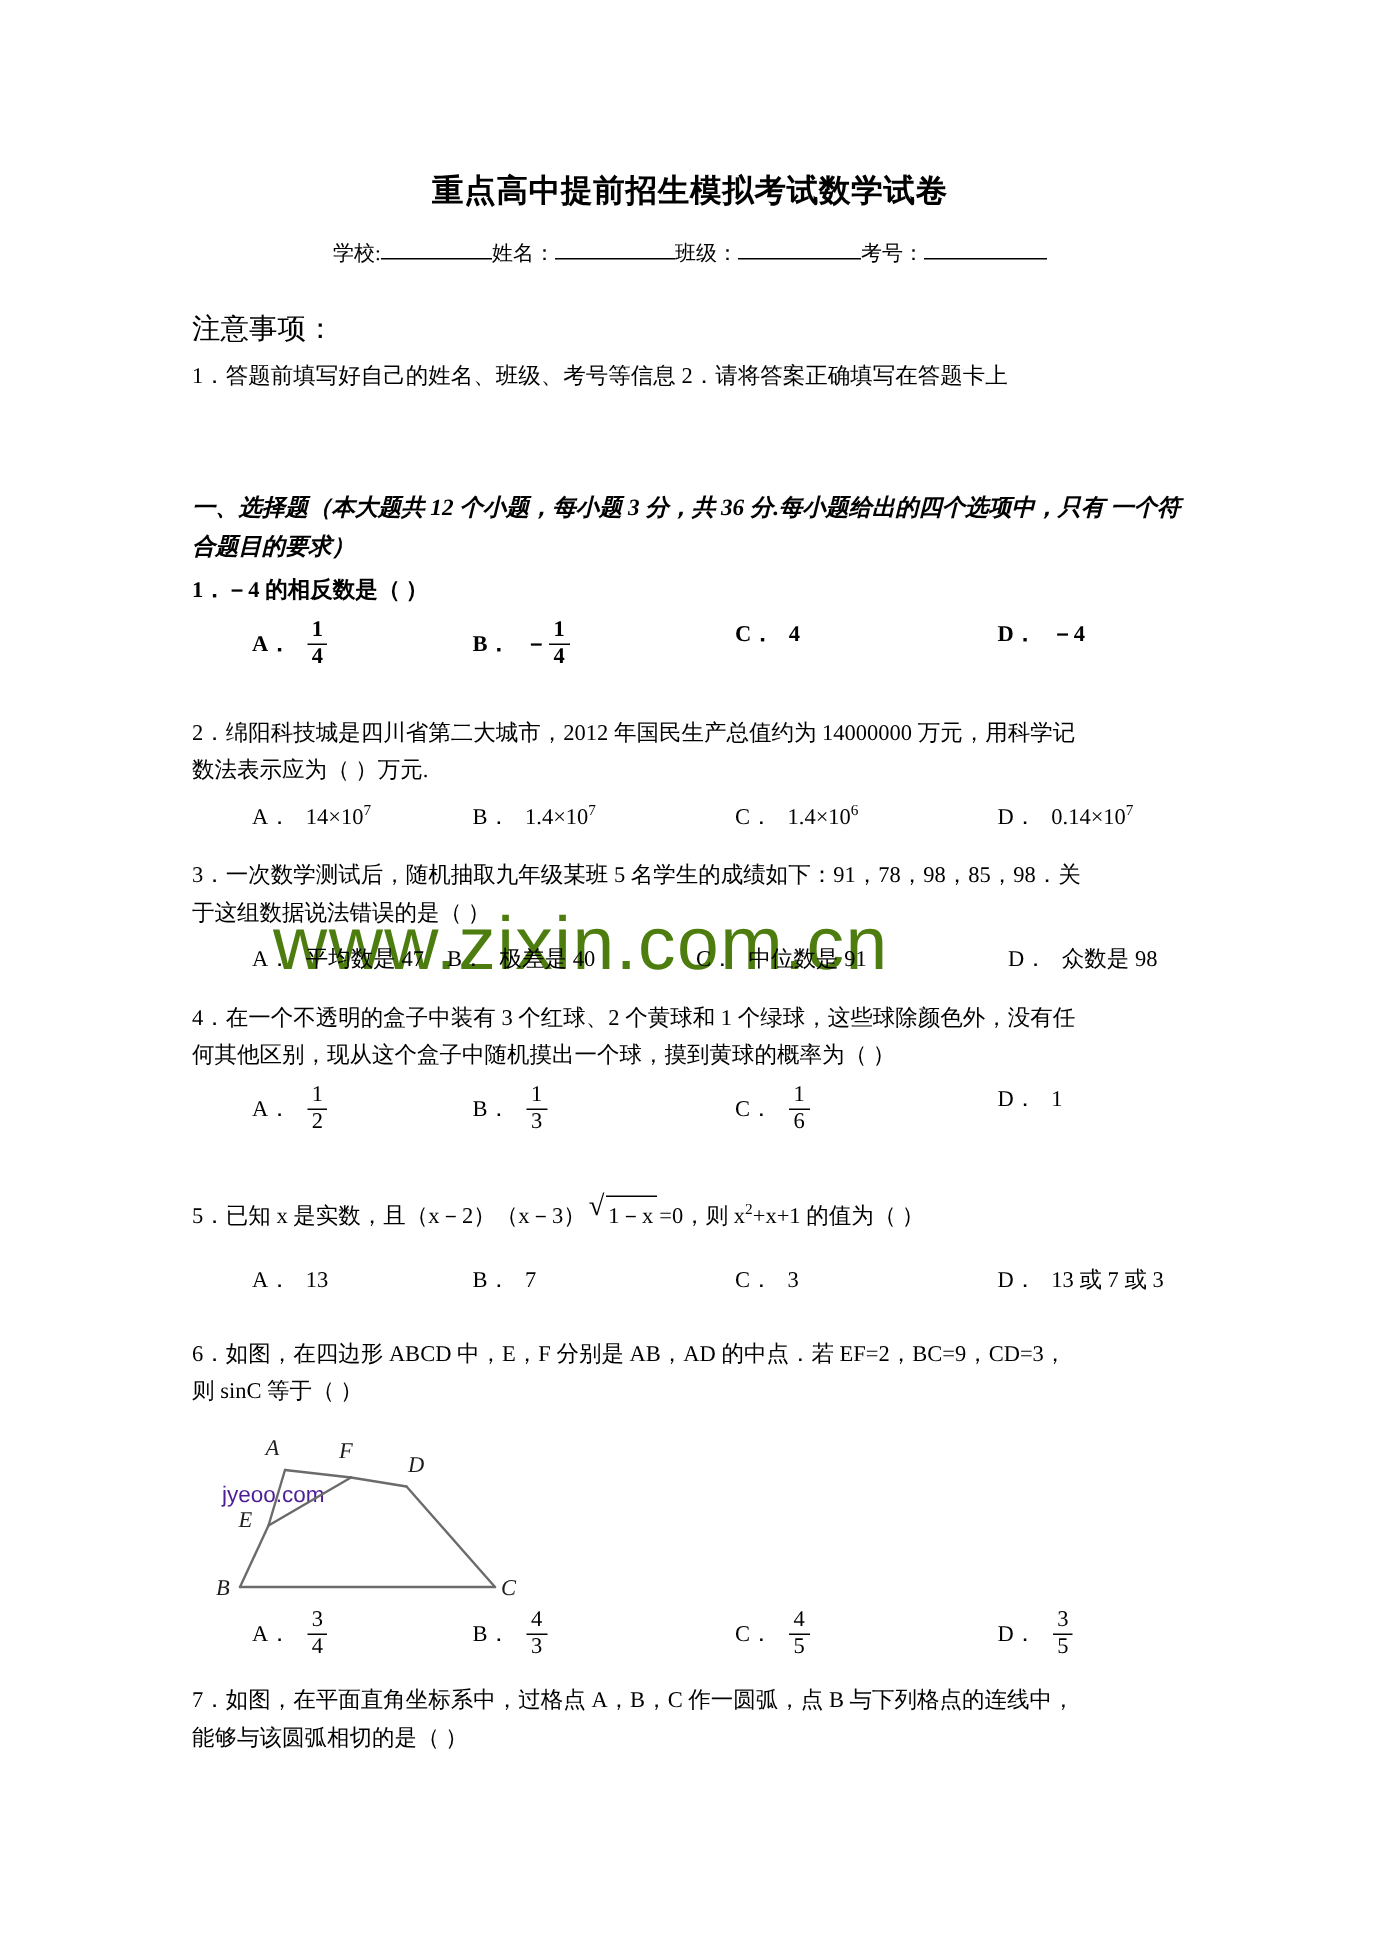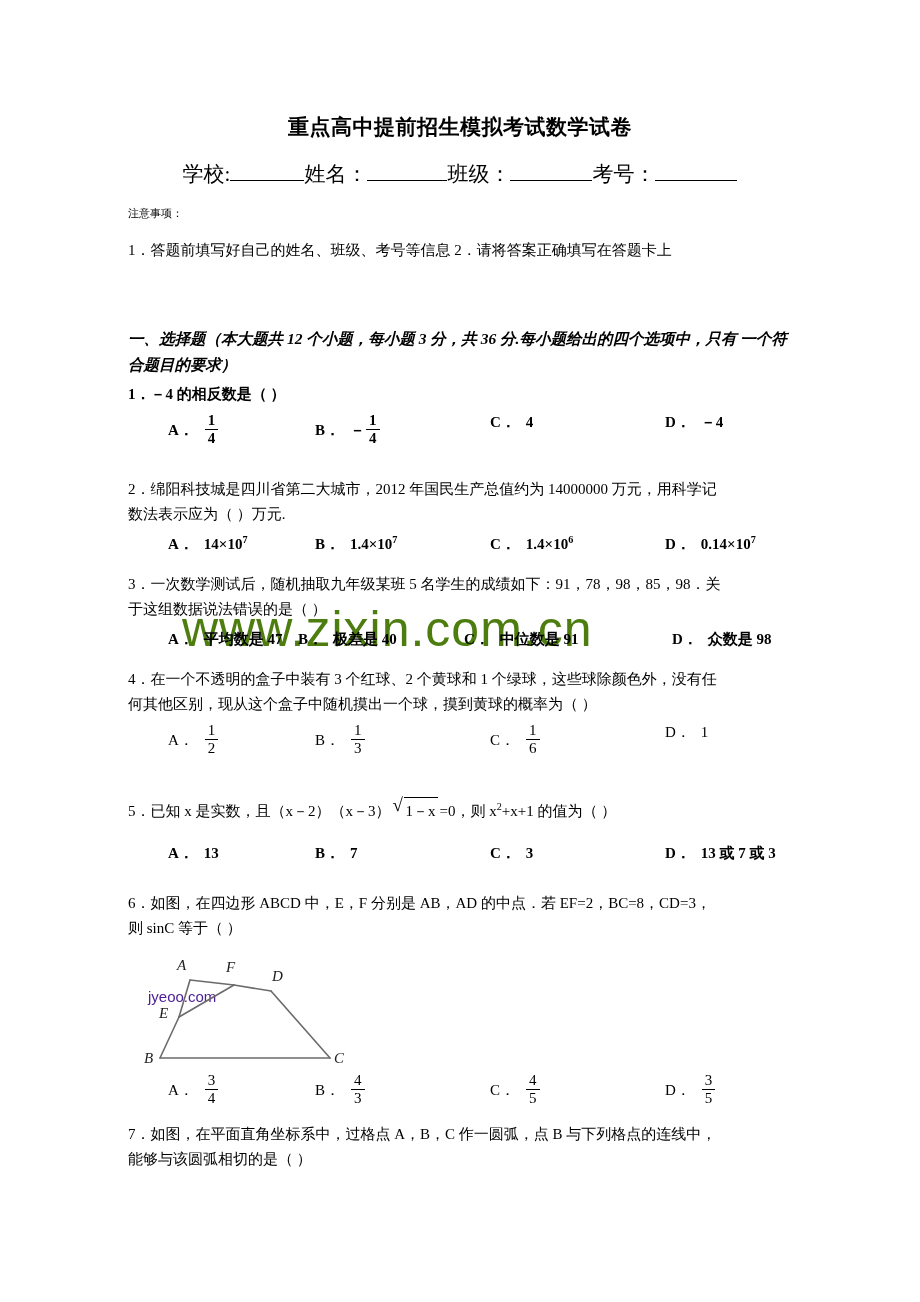--- a/index.html
+++ b/index.html
@@ -66,39 +66,39 @@
     text-align: center;
     font-size: 21px;
     font-weight: bold;
     letter-spacing: 0.5px;
   }
   .blanks-line {
     position: absolute;
     left: 0;
     top: 160px;
     width: 664px;
-    font-size: 21px;
+    font-size: 14px;
     text-align: center;
     white-space: nowrap;
   }
   .blank-rule {
     display: inline-block;
     border-bottom: 1.4px solid #000;
     vertical-align: baseline;
   }
   .bl-1 { width: 74px; }
   .bl-2 { width: 80px; }
   .bl-3 { width: 82px; }
   .bl-4 { width: 82px; }
 
   .notice-label {
     position: absolute;
     left: 0;
     top: 206px;
-    font-size: 11px;
+    font-size: 19px;
   }
   .notice-text {
     position: absolute;
     left: 0;
     top: 241px;
     width: 664px;
     font-size: 15px;
   }
 
   
@@ -137,21 +137,21 @@
     top: 0;
     font-size: 15px;
     white-space: nowrap;
   }
   .opt .lbl { margin-right: 10px; }
   .oa { left: 40px; }
   .ob { left: 187px; }
   .oc { left: 362px; }
   .od { left: 537px; }
 
-  .opts-plain .opt { top: 2px; font-weight: bold; }
+  .opts-plain .opt { top: 2px; }
 
   
   .frac {
     display: inline-block;
     vertical-align: -0.55em;
     text-align: center;
     line-height: 1.02;
     margin: 0 1px;
   }
   .frac .num {
@@ -327,21 +327,21 @@
           <span class="lbl">C．</span><span>3</span>
         </div>
         <div class="opt od">
           <span class="lbl">D．</span><span>13 或 7 或 3</span>
         </div>
       </div>
     </div>
 
     <div class="q" style="top:891px;">
       <div class="q-stem">
-        <span class="hang"><span>6．</span><span>如图，在四边形 ABCD 中，E，F 分别是 AB，AD 的中点．若 EF=2，BC=8，CD=3，</span></span>
+        <span class="hang"><span>6．</span><span>如图，在四边形 ABCD 中，E，F 分别是 AB，AD 的中点．若 EF=2，BC=9，CD=3，</span></span>
         <span class="hang">则 sinC 等于（      ）</span>
       </div>
 
       <div style="position:relative;height:128px;margin-top:4px;">
         <div class="fig6">
           <svg width="230" height="125" viewBox="0 0 230 125">
             <g stroke="#6b6b6b" stroke-width="1.6" fill="none" stroke-linecap="round" stroke-linejoin="round">
 
               <line x1="52" y1="35" x2="96" y2="40"></line>
               <line x1="96" y1="40" x2="133" y2="46"></line>

